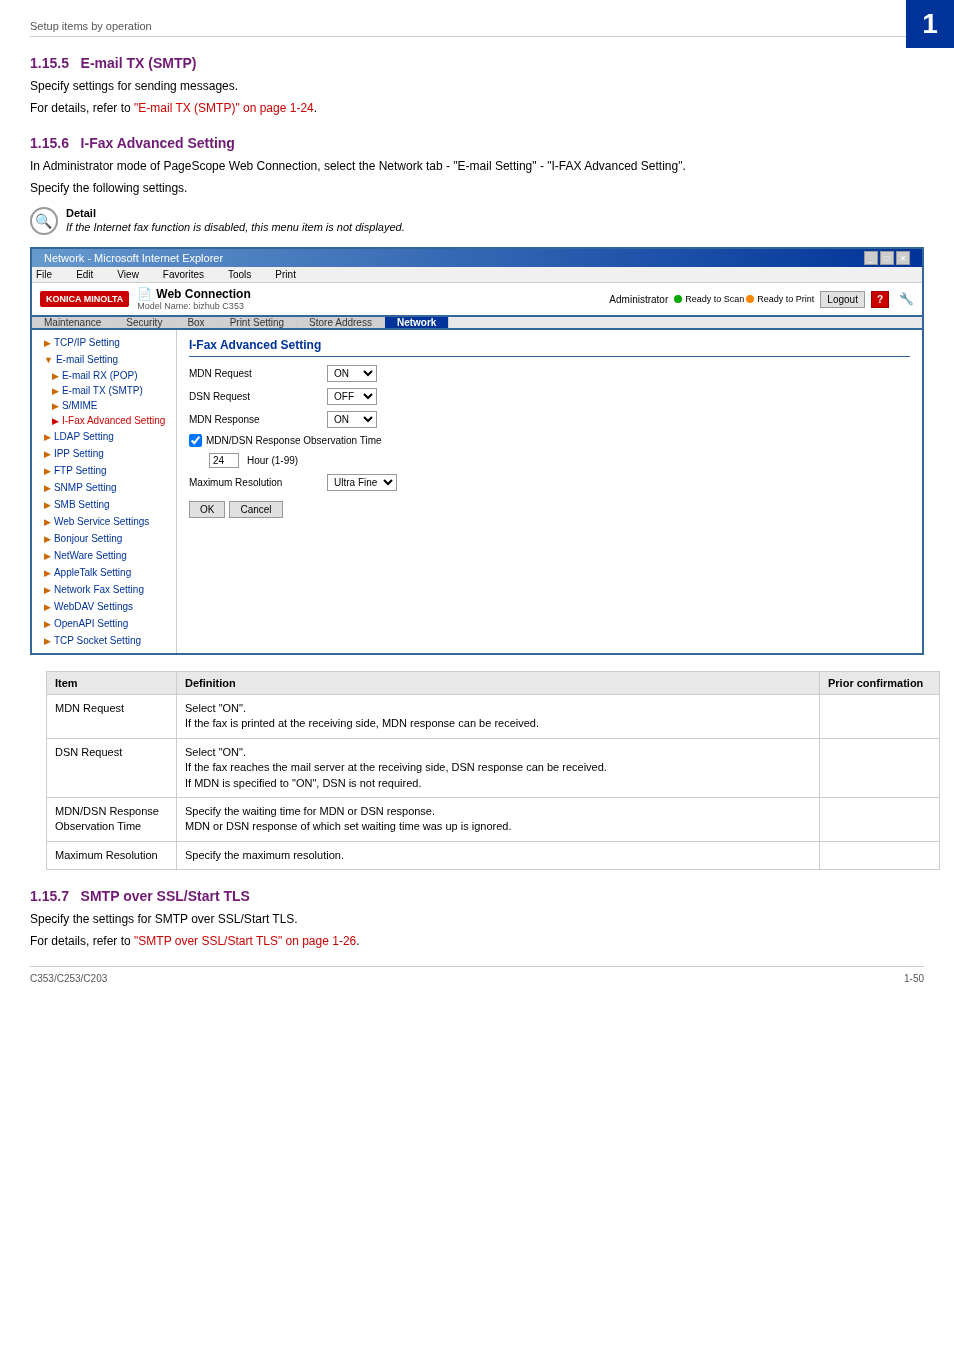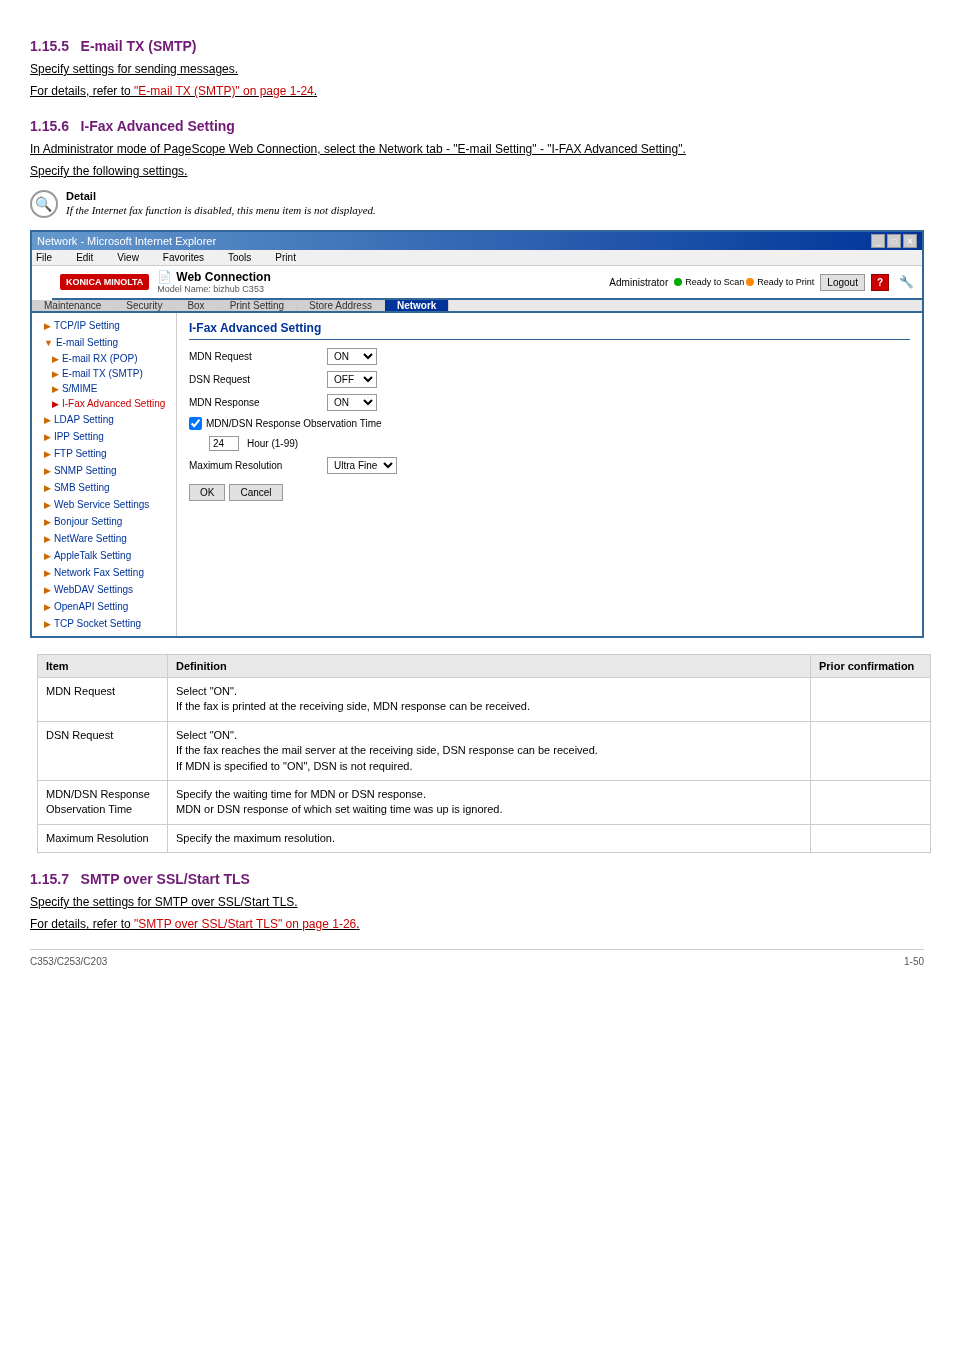--- a/index.html
+++ b/index.html
@@ -53,21 +53,20 @@
       font-size: 14px;
       font-weight: bold;
       margin-top: 18px;
       margin-bottom: 6px;
     }
 
     .body-text {
       font-size: 12px;
       margin-bottom: 4px;
       line-height: 1.5;
-      text-decoration: underline;
     }
 
     .link-text {
       color: #cc0000;
     }
 
     
     .detail-box {
       display: flex;
       align-items: flex-start;
@@ -95,37 +94,36 @@
 
     .detail-title {
       font-weight: bold;
       font-size: 11px;
       margin-bottom: 2px;
     }
 
     .detail-italic {
       font-style: italic;
       font-size: 11px;
-      font-family: Liberation Serif, serif;
     }
 
     
     .browser-window {
       border: 2px solid #336699;
       margin: 12px 0 16px 0;
       font-size: 10px;
     }
 
     .browser-titlebar {
       background: linear-gradient(to right, #6699cc, #003399);
       color: #fff;
       display: flex;
       align-items: center;
       justify-content: space-between;
-      padding: 2px 5px;
+      padding: 2px 12px;
       font-size: 11px;
     }
 
     .browser-title-text {
       display: flex;
       align-items: center;
       gap: 4px;
     }
 
     .browser-controls {
@@ -159,21 +157,20 @@
     }
 
     
     .app-header {
       display: flex;
       align-items: center;
       padding: 4px 8px;
       border-bottom: 2px solid #336699;
       background: #fff;
       gap: 8px;
-      margin-left: 20px;
     }
 
     .konica-logo {
       background: #cc0000;
       color: #fff;
       font-size: 9px;
       font-weight: bold;
       padding: 3px 6px;
       border-radius: 2px;
       white-space: nowrap;
@@ -398,21 +395,21 @@
       font-size: 10px;
       border: 1px solid #999;
       cursor: pointer;
       background: #e0e0e0;
     }
 
     
     .data-table {
       width: 100%;
       border-collapse: collapse;
-      margin: 12px 7px;
+      margin: 12px 16px;
       font-size: 11px;
     }
 
     .data-table th {
       background: #e8e8e8;
       border: 1px solid #ccc;
       padding: 5px 8px;
       text-align: left;
       font-weight: bold;
       font-size: 11px;
@@ -443,20 +440,24 @@
       padding-top: 6px;
       font-size: 10px;
       color: #555;
     }
   </style>
 </head>
 <body>
 
 <div class="page-wrapper">
 
+  <div class="top-bar">
+    <span class="page-label">Setup items by operation</span>
+    <div class="page-number-badge">1</div>
+  </div>
 
   <div class="section-heading">
     <span>1.15.5</span>&nbsp;&nbsp;
     <span>E-mail TX (SMTP)</span>
   </div>
   <p class="body-text">Specify settings for sending messages.</p>
   <p class="body-text">
     <span>For details, refer to </span><span class="link-text">"E-mail TX (SMTP)" on page 1-24</span><span>.</span>
   </p>
 

